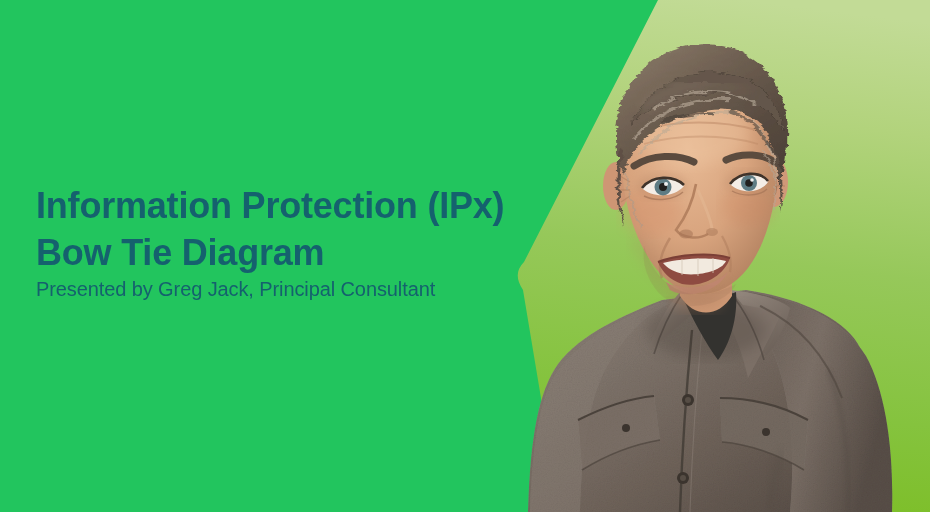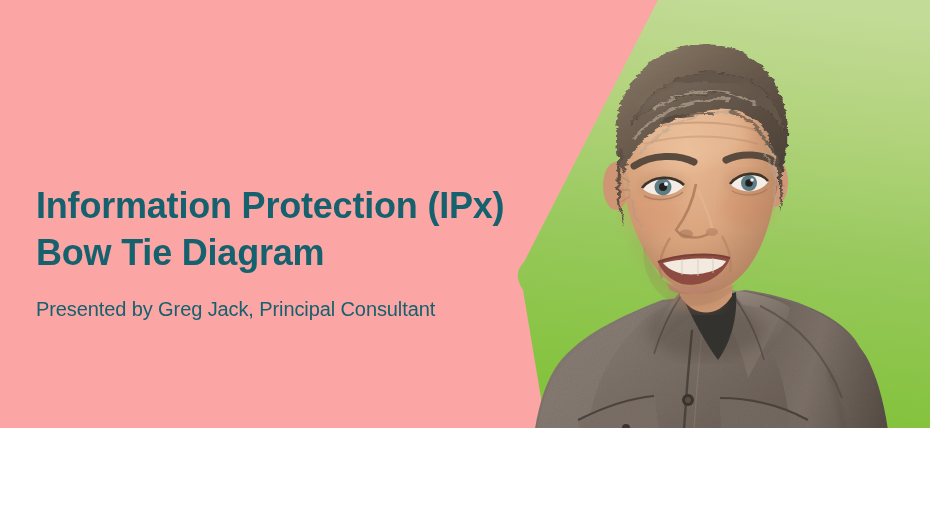--- a/index.html
+++ b/index.html
@@ -3,22 +3,22 @@
 <meta charset="utf-8">
 <style>
   * { margin:0; padding:0; box-sizing:border-box; }
   html, body {
     width:930px; height:512px;
     overflow:hidden;
     font-family:"Liberation Sans", sans-serif;
   }
   #slide {
     position:relative;
-    width:930px; height:428px;
-    background:#fca5a5;
+    width:930px; height:512px;
+    background:#22c55e;
     overflow:hidden;
   }
 
   
   #green-shape {
     position:absolute;
     inset:0;
     z-index:1;
   }
 
@@ -36,21 +36,20 @@
     font-weight:bold;
     line-height:47px;
     letter-spacing:-0.2px;
     white-space:pre-line;
   }
   #subtitle {
     color:#15616E;
     font-size:20px;
     font-weight:normal;
     line-height:26px;
-    margin-top:20px;
     letter-spacing:-0.1px;
   }
 
   
   #portrait {
     position:absolute;
     left:430px;
     top:0;
     width:500px;
     height:512px;

